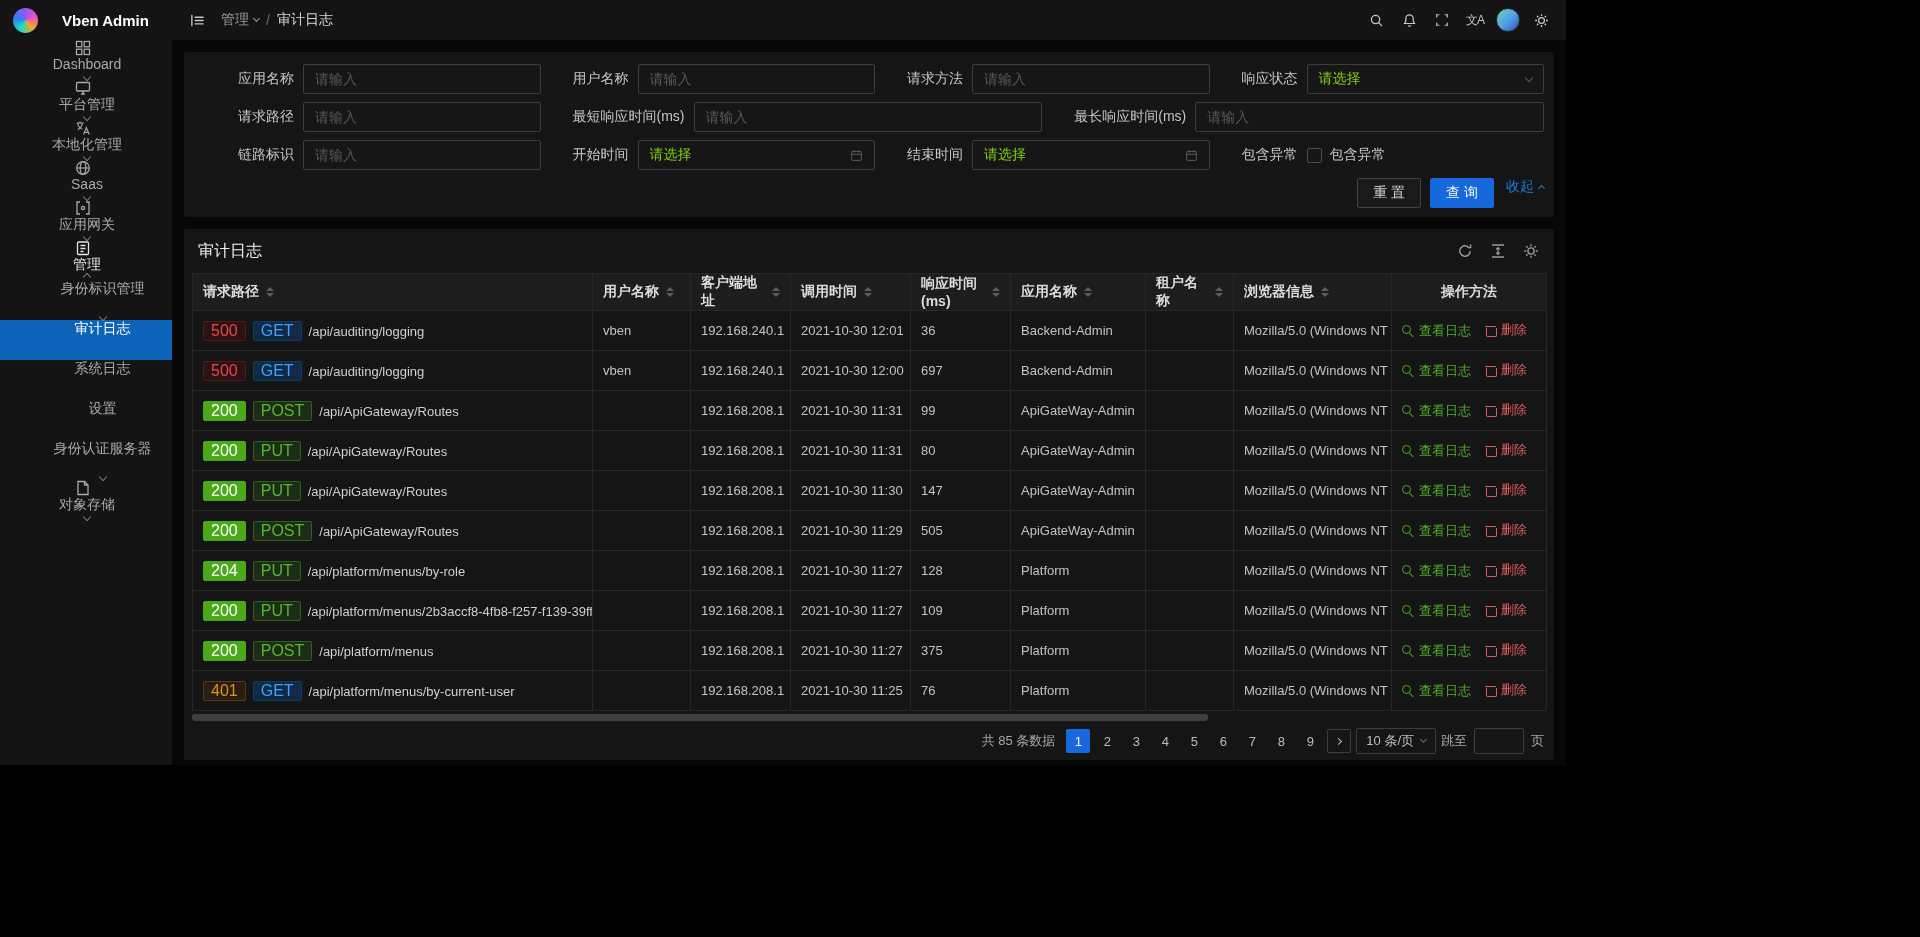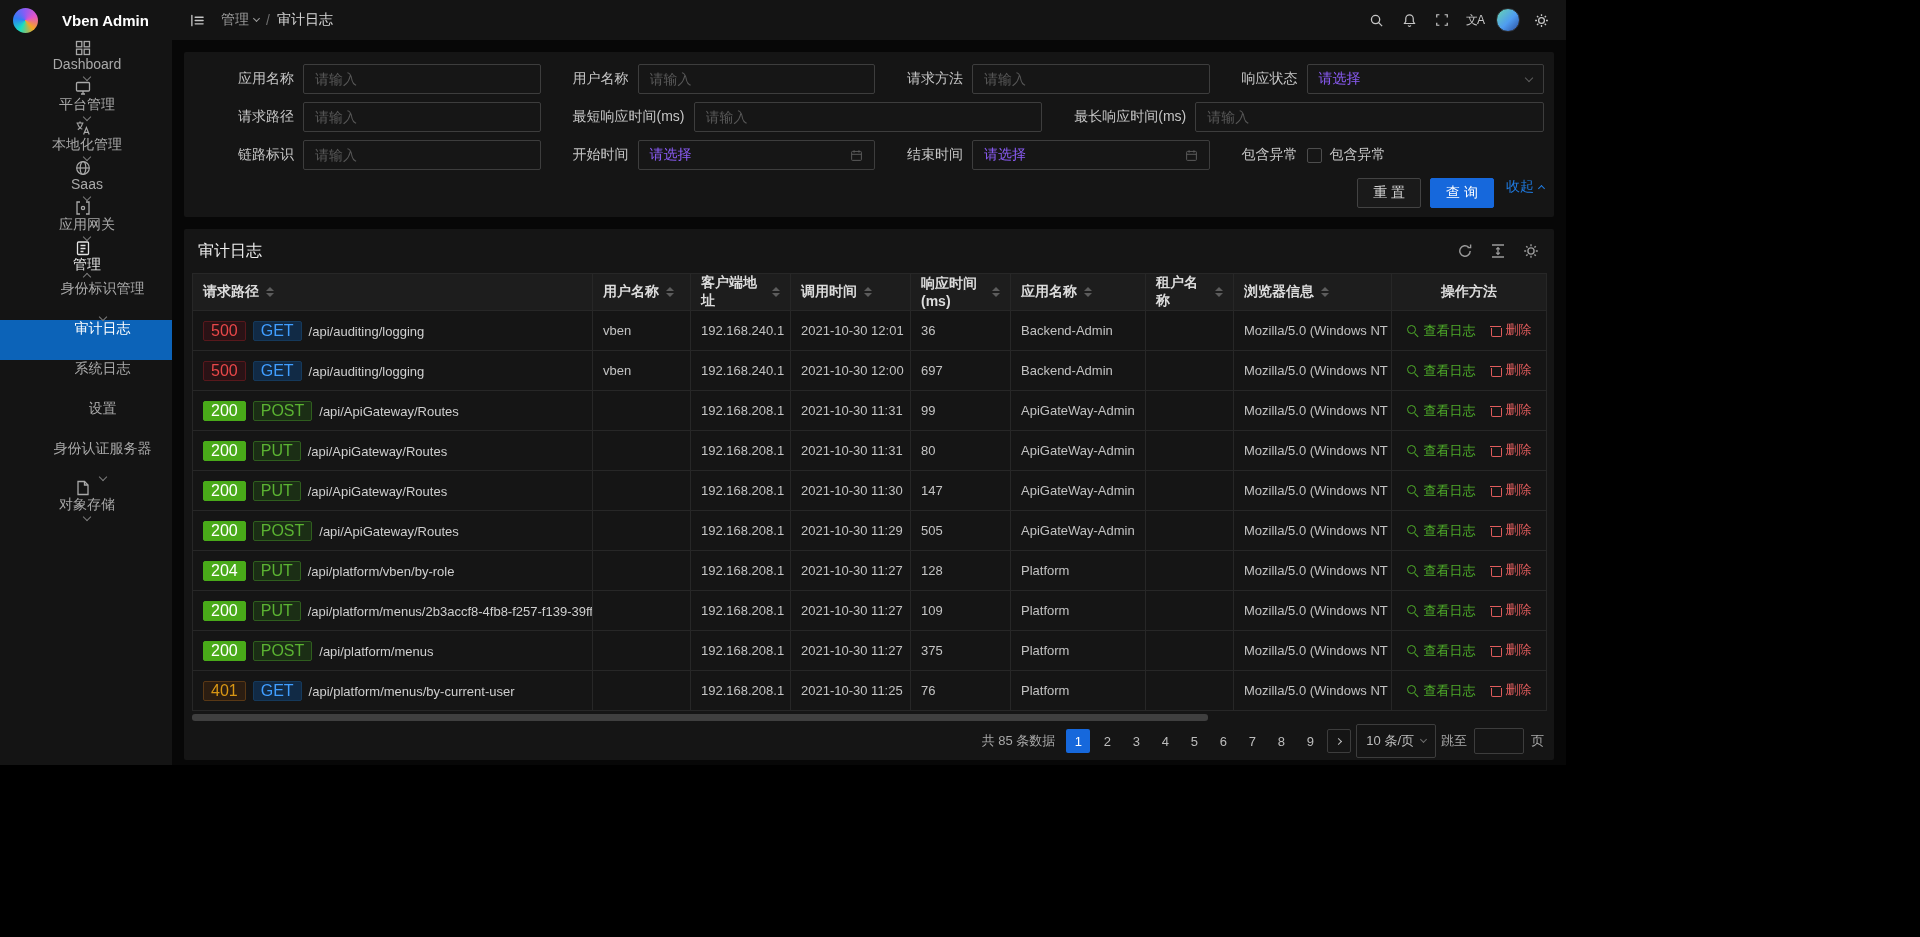--- a/index.html
+++ b/index.html
@@ -49,21 +49,21 @@
   .filter-panel { padding:12px 10px 9px 16px; margin-bottom:12px; }
   .form-grid { display:grid; grid-template-columns:repeat(8,1fr); column-gap:32px; row-gap:8px; padding-left:38px; }
   .field { grid-column:span 2; display:flex; align-items:center; height:30px; min-width:0; }
   .field.span3 { grid-column:span 3; }
   .field > label { font-size:14px; color:#c6c6c6; margin-right:9px; white-space:nowrap; }
   .control { flex:1; min-width:0; position:relative; display:flex; align-items:center; }
   .txt { width:100%; height:30px; background:#161616; border:1px solid #3d3d3d; border-radius:2px;
     color:#d4d4d4; font-size:14px; padding:0 11px; outline:none; font-family:inherit; }
   .txt::placeholder { color:#585858; }
   .fake-input { width:100%; height:30px; background:#161616; border:1px solid #3d3d3d; border-radius:2px;
-    display:flex; align-items:center; justify-content:space-between; padding:0 11px; font-size:14px; color:#8b5cf6; cursor:pointer; }
+    display:flex; align-items:center; justify-content:space-between; padding:0 11px; font-size:14px; color:#84cc16; cursor:pointer; }
   .fake-input .chev, .fake-input .cal { color:#5c5c5c; }
   .checkbox { width:15px; height:15px; background:#161616; border:1px solid #4d4d4d; border-radius:2px; margin-right:8px; cursor:pointer; flex:none; }
   .cb-text { font-size:14px; color:#c6c6c6; }
   .form-actions { display:flex; justify-content:flex-end; align-items:flex-start; gap:9px; margin-top:8px; }
   .btn { height:30px; padding:0 15px; border-radius:2px; font-size:14px; display:inline-flex; align-items:center; cursor:pointer; font-family:inherit; }
   .btn-default { background:#1a1a1a; border:1px solid #434343; color:#d4d4d4; }
   .btn-primary { background:var(--primary,#1668dc); border:1px solid var(--primary,#1668dc); color:#fff; }
   .link-collapse { color:var(--link,#1f7ae0); font-size:14px; display:inline-flex; align-items:center; gap:5px; margin-left:3px; cursor:pointer; }
   .link-collapse .chev { width:5px; height:5px; }
 
@@ -85,41 +85,41 @@
   .sorter .dn { border-top:4px solid #5c5c5c; }
   table.grid tbody td { height:40px; font-size:13px; color:#c3c3c3; padding:0 10px; white-space:nowrap; overflow:hidden; }
   .tag { display:inline-flex; align-items:center; height:20px; padding:0 7px; font-size:16px; line-height:1;
     border-radius:2px; margin-right:7px; border:1px solid transparent; vertical-align:middle; }
   .tag-red    { background:#2a1215; border-color:#58181c; color:var(--error,#e84749); }
   .tag-blue   { background:#112a45; border-color:#15395b; color:#409eff; }
   .tag-green  { background:#1b2e15; border-color:#2f5e1e; color:#5bb332; }
   .tag-green-solid { background:var(--success,#49aa19); border-color:var(--success,#49aa19); color:#fff; }
   .tag-orange { background:#2b1d11; border-color:#593815; color:var(--warning,#d89614); }
   .ptxt { font-size:13px; color:#cfcfcf; vertical-align:middle; }
-  td.c-actions { text-align:center; }
+  td.c-actions { text-align:left; }
   .act { display:inline-flex; align-items:center; gap:5px; font-size:13px; cursor:pointer; }
   .act-view { color:#4ead29; margin-right:14px; }
   .act-del { color:#e05c5c; }
   .ico-search { position:relative; width:12px; height:12px; display:inline-block; flex:none; }
   .ico-search::before { content:""; position:absolute; left:0; top:0; width:7px; height:7px; border:1.4px solid currentColor; border-radius:50%; }
   .ico-search::after { content:""; position:absolute; left:8px; top:8.6px; width:4.6px; height:1.4px; background:currentColor; transform:rotate(45deg); transform-origin:0 0; }
   .ico-trash { position:relative; width:11px; height:13px; display:inline-block; flex:none; }
   .ico-trash::before { content:""; position:absolute; left:1px; top:4px; width:9px; height:8.5px; border:1.3px solid currentColor; border-top:none; border-radius:0 0 2px 2px; }
   .ico-trash::after { content:""; position:absolute; left:0; top:2px; width:11px; height:1.3px; background:currentColor; }
 
   .hscroll { height:9px; margin-top:2px; position:relative; }
   .hscroll .thumb { position:absolute; left:0; top:1px; height:7px; width:75%; background:#3f3f3f; border-radius:3px; cursor:pointer; }
 
   .pager { height:38px; display:flex; align-items:center; justify-content:flex-end; gap:5px; color:#a8a8a8; font-size:13px; padding-right:2px; }
   .pg-total { margin-right:6px; }
   .pg { min-width:24px; height:24px; display:inline-flex; align-items:center; justify-content:center; border-radius:2px; color:#bdbdbd; cursor:pointer; }
   .pg.active { background:var(--primary,#1668dc); color:#fff; }
   .pg-next { width:24px; height:24px; border:1px solid #3d3d3d; border-radius:2px; display:inline-flex; align-items:center; justify-content:center; color:#bdbdbd; cursor:pointer; }
   .pg-next .chev { width:5px; height:5px; margin-left:-2px; }
-  .pg-size { height:26px; border:1px solid #3d3d3d; border-radius:2px; display:inline-flex; align-items:center; gap:7px; padding:16px 9px; color:#bdbdbd; cursor:pointer; }
+  .pg-size { height:26px; border:1px solid #3d3d3d; border-radius:2px; display:inline-flex; align-items:center; gap:7px; padding:8px 9px; color:#bdbdbd; cursor:pointer; }
   .pg-size .chev { width:5px; height:5px; color:#6d6d6d; }
   .pg-jump { display:inline-flex; align-items:center; gap:7px; }
   .pg-jump input { width:50px; height:26px; background:transparent; border:1px solid #3d3d3d; border-radius:2px; color:#d4d4d4; padding:0 6px; outline:none; font-family:inherit; }
 
   svg { display:block; }
 </style>
 </head>
 <body>
 
 <div class="canvas">
@@ -614,21 +614,21 @@
               <td class="c-actions"><span class="act act-view">
                       <i class="ico-search"></i>
                       <span>查看日志</span>
                     </span><span class="act act-del">
                       <i class="ico-trash"></i>
                       <span>删除</span>
                     </span></td>
             </tr>
 
             <tr>
-              <td class="c-path"><span class="tag tag-green-solid">204</span><span class="tag tag-green">PUT</span><span class="ptxt">/api/platform/vben/by-role</span></td>
+              <td class="c-path"><span class="tag tag-green-solid">204</span><span class="tag tag-green">PUT</span><span class="ptxt">/api/platform/menus/by-role</span></td>
               <td></td>
               <td>192.168.208.1</td>
               <td>2021-10-30 11:27</td>
               <td>128</td>
               <td>Platform</td>
               <td></td>
               <td>Mozilla/5.0 (Windows NT 10.0; Win</td>
               <td class="c-actions"><span class="act act-view">
                       <i class="ico-search"></i>
                       <span>查看日志</span>

